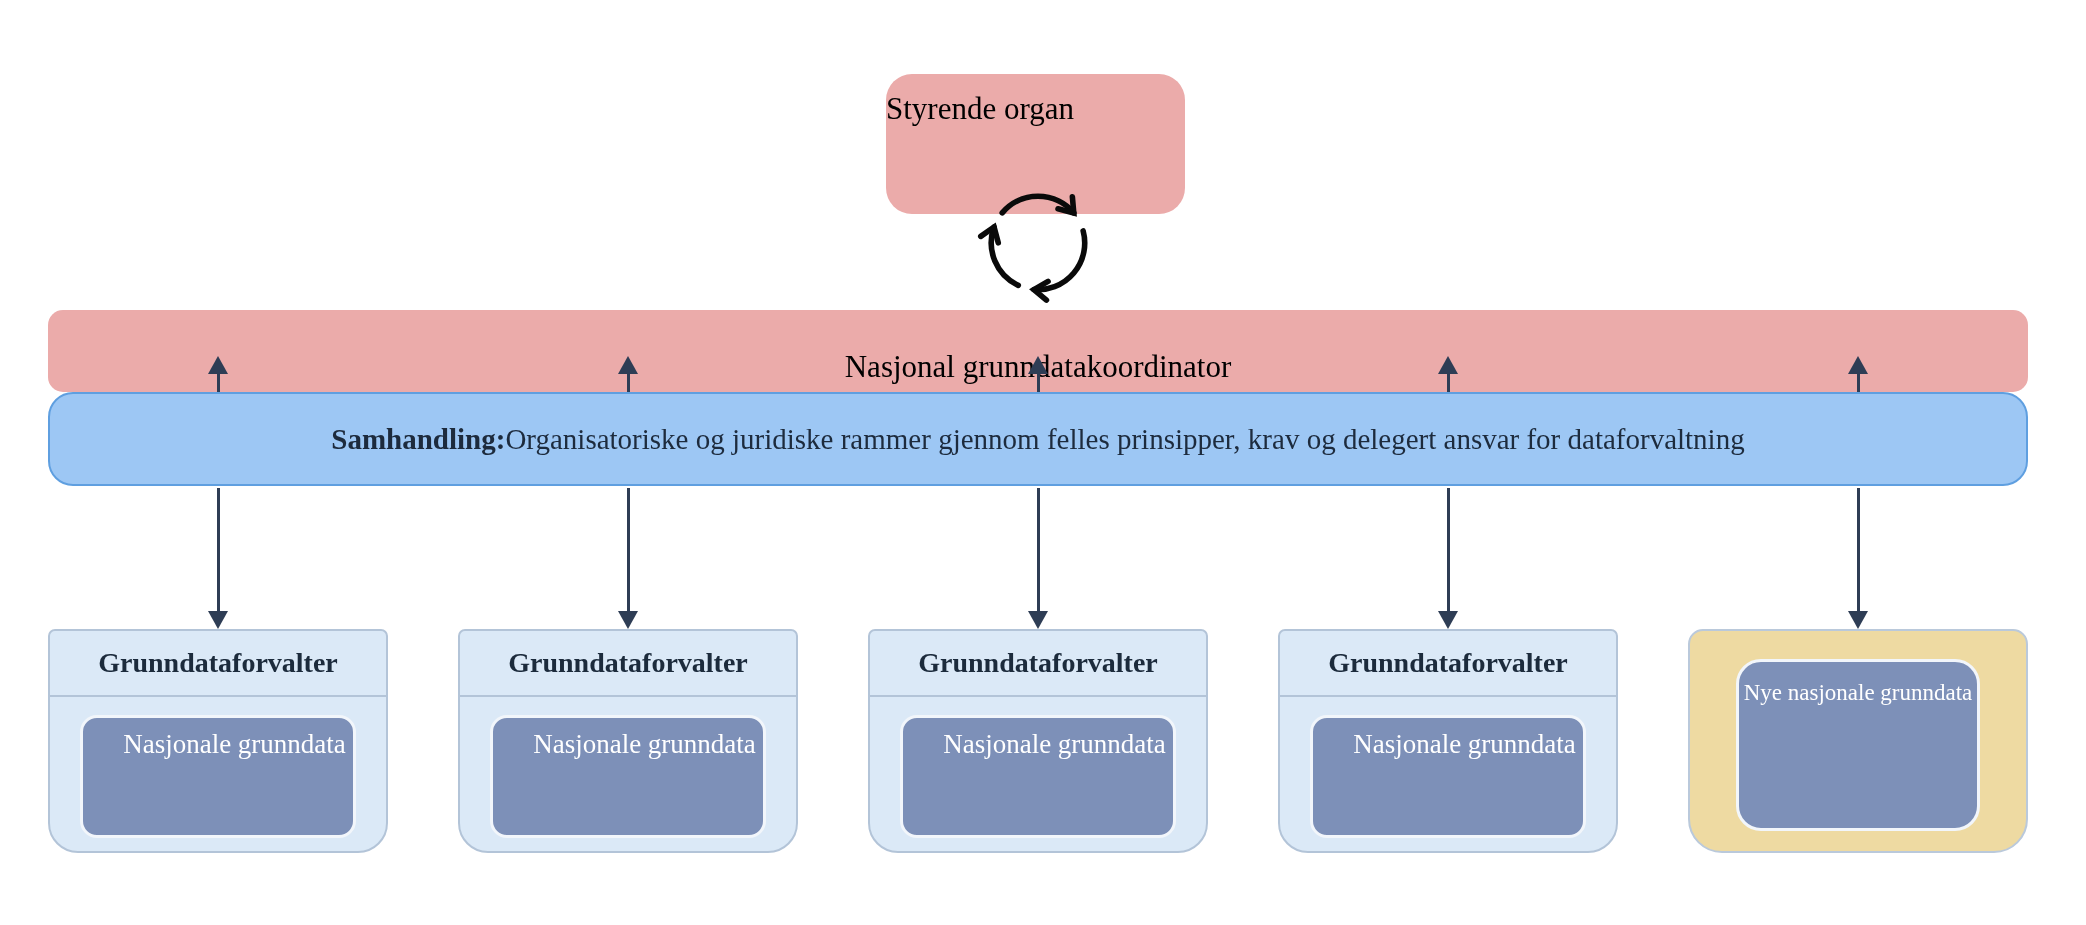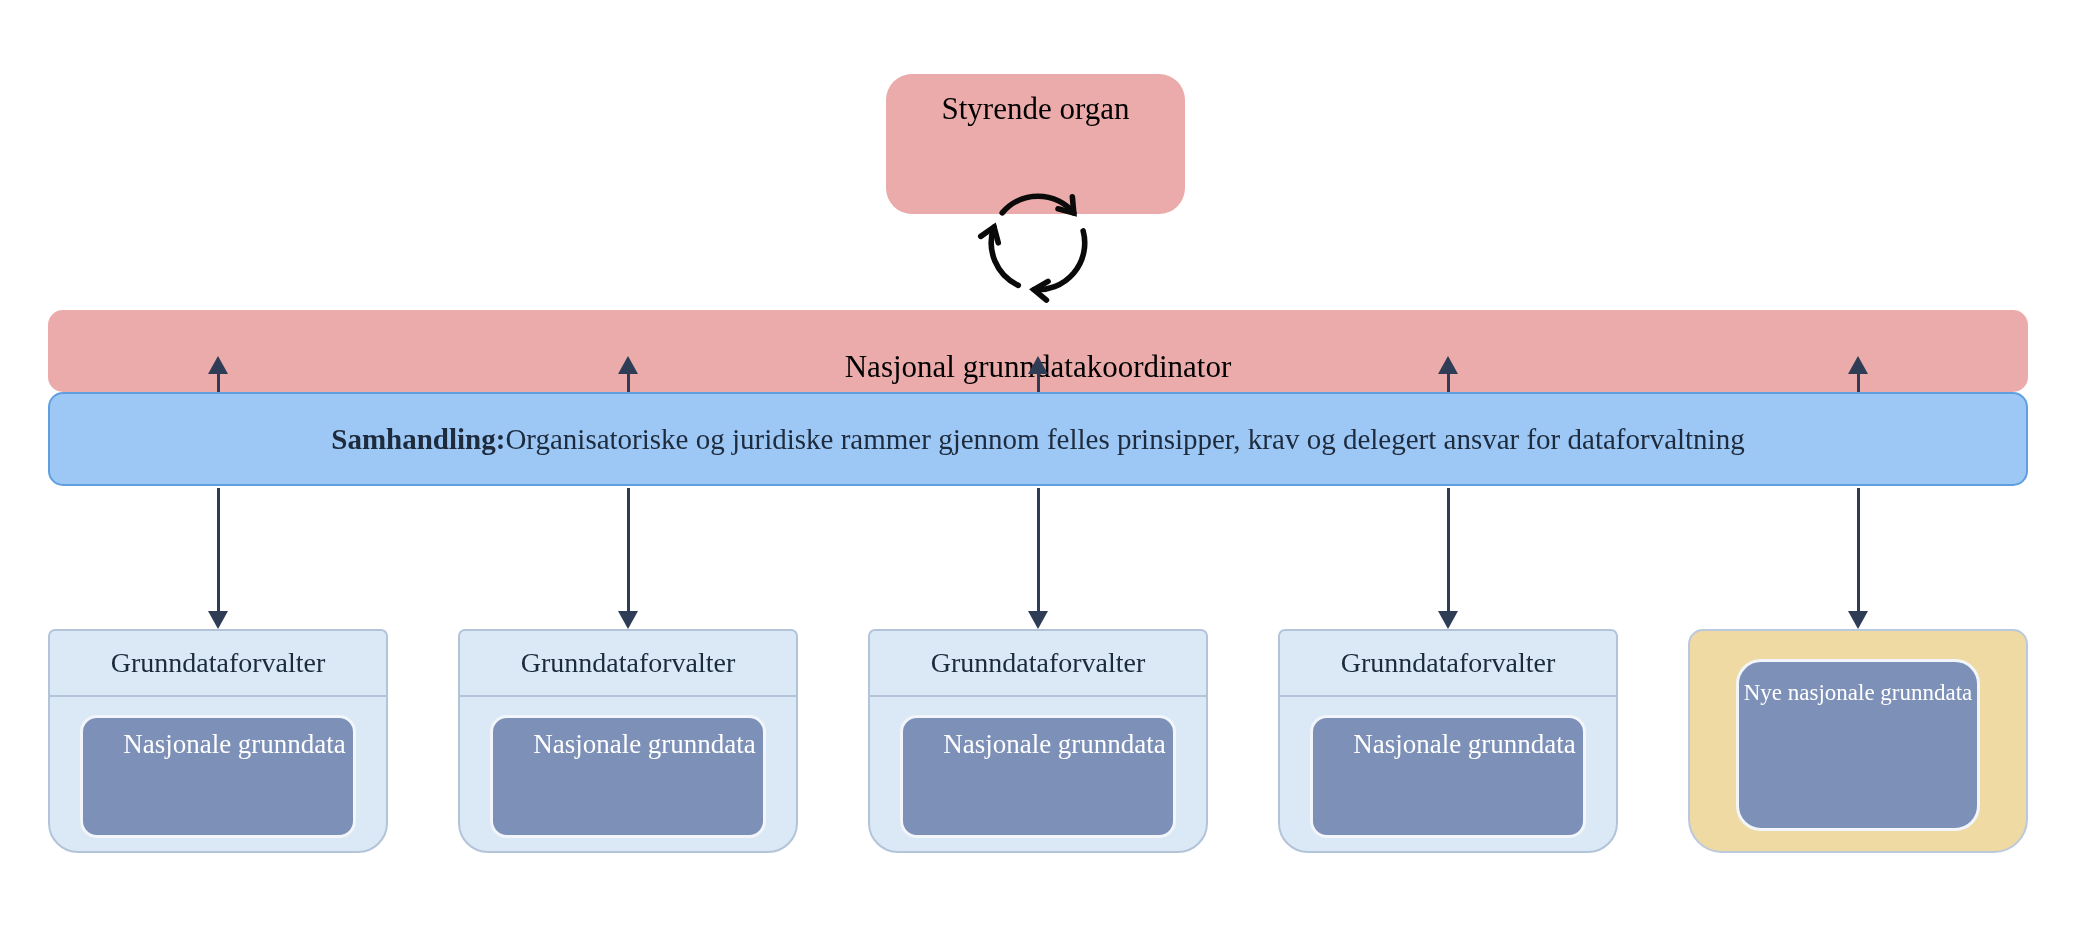--- a/index.html
+++ b/index.html
@@ -10,40 +10,40 @@
     background: #ffffff;
     overflow: hidden;
     font-family: "Liberation Serif", "DejaVu Serif", serif;
   }
   .abs { position: absolute; box-sizing: border-box; }
 
   
   .top-box {
     left: 886px; top: 74px; width: 299px; height: 140px;
     background: #ebabaa; border-radius: 26px;
-    text-align: center; padding-top: 17px;
+    text-align: left; padding-top: 17px;
     font-size: 31px; color: #000000; white-space: nowrap;
   }
 
   
   .cycle-icon { left: 977px; top: 182px; width: 122px; height: 122px; }
 
   
   .coord-bar {
     left: 48px; top: 273px; width: 1980px; height: 82px;
     background: #ebabaa; border-radius: 15px;
     display: flex; align-items: center; justify-content: center;
     padding-top: 31px;
     font-size: 31px; color: #000000; white-space: nowrap; margin-top: 37px;
   }
 
   
   .collab-bar {
     left: 48px; top: 392px; width: 1980px; height: 94px;
-    background: #9dc7f4; border: 2px solid #5f9fe0; border-radius: 15px;
+    background: #9dc7f4; border: 2px solid #5f9fe0; border-radius: 25px;
     display: flex; align-items: center; justify-content: center;
     font-size: 29px; color: #1d2b3d; white-space: nowrap;
   }
   .collab-bar .bold { font-weight: bold; }
 
   
   .vline { width: 3px; background: #2e3d55; }
   .tri-up {
     width: 0; height: 0;
     border-left: 10px solid transparent; border-right: 10px solid transparent;
@@ -57,21 +57,21 @@
 
   
   .manager-box {
     top: 629px; width: 340px; height: 224px;
     background: #dbe9f7; border: 2px solid #b3c4d8;
     border-radius: 7px 7px 30px 30px;
   }
   .manager-header {
     height: 64px; border-bottom: 2px solid #b3c4d8;
     display: flex; align-items: center; justify-content: center;
-    font-weight: normal; font-size: 28px; color: #1c2b3c; white-space: nowrap;
+    font-weight: bold; font-size: 28px; color: #1c2b3c; white-space: nowrap;
   }
   .slate-box {
     position: absolute; left: 50%; transform: translateX(-50%);
     top: 84px; width: 276px; height: 123px;
     background: #7d90b8; border: 3px solid #f2f6fb; border-radius: 17px;
     box-sizing: border-box;
     text-align: center; padding-top: 11px;
     font-size: 27px; color: #ffffff; white-space: nowrap; padding-left: 33px;
   }
 

